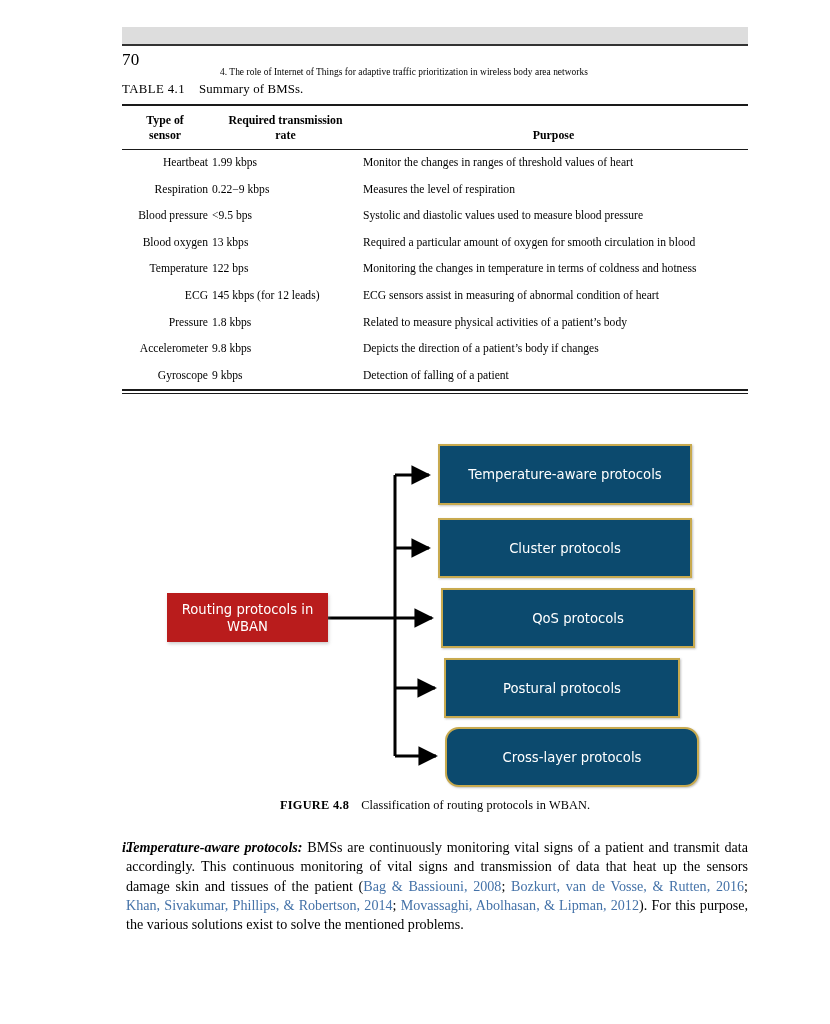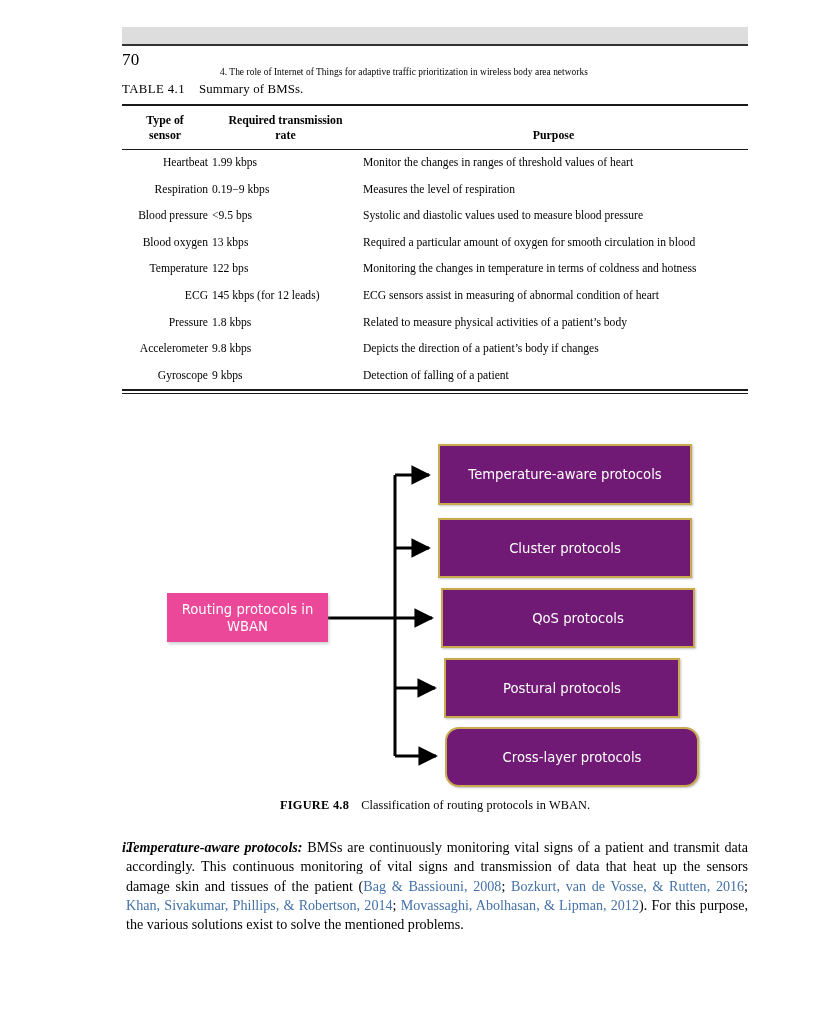--- a/index.html
+++ b/index.html
@@ -154,26 +154,26 @@
     display: flex;
     align-items: center;
     justify-content: center;
     text-align: center;
     font-family: "DejaVu Sans", "Liberation Sans", sans-serif;
     color: #ffffff;
     font-size: 13.2px;
     line-height: 17px;
   }
   .node.dark {
-    background: #701a75;
+    background: #0c4a6e;
     border: 2px solid #c8aa4f;
     box-shadow: 1px 1px 2px rgba(120,120,120,0.45);
   }
   .node.source {
-    background: #ec4899;
+    background: #b91c1c;
     border: none;
     box-shadow: 1px 2px 3px rgba(150,150,150,0.45);
   }
 
   .fig-caption {
     position: absolute;
     left: 122px;
     top: 798px;
     width: 626px;
     text-align: center;
@@ -263,21 +263,21 @@
         <col class="c3">
     </colgroup>
     <tbody id="tbl-body">
         <tr>
           <td class="c-sensor">Heartbeat</td>
           <td class="c-rate">1.99 kbps</td>
           <td class="c-purpose">Monitor the changes in ranges of threshold values of heart</td>
         </tr>
         <tr>
           <td class="c-sensor">Respiration</td>
-          <td class="c-rate">0.19−9 kbps</td>
+          <td class="c-rate">0.22−9 kbps</td>
           <td class="c-purpose">Measures the level of respiration</td>
         </tr>
         <tr>
           <td class="c-sensor">Blood pressure</td>
           <td class="c-rate">&lt;9.5 bps</td>
           <td class="c-purpose">Systolic and diastolic values used to measure blood pressure</td>
         </tr>
         <tr>
           <td class="c-sensor">Blood oxygen</td>
           <td class="c-rate">13 kbps</td>

